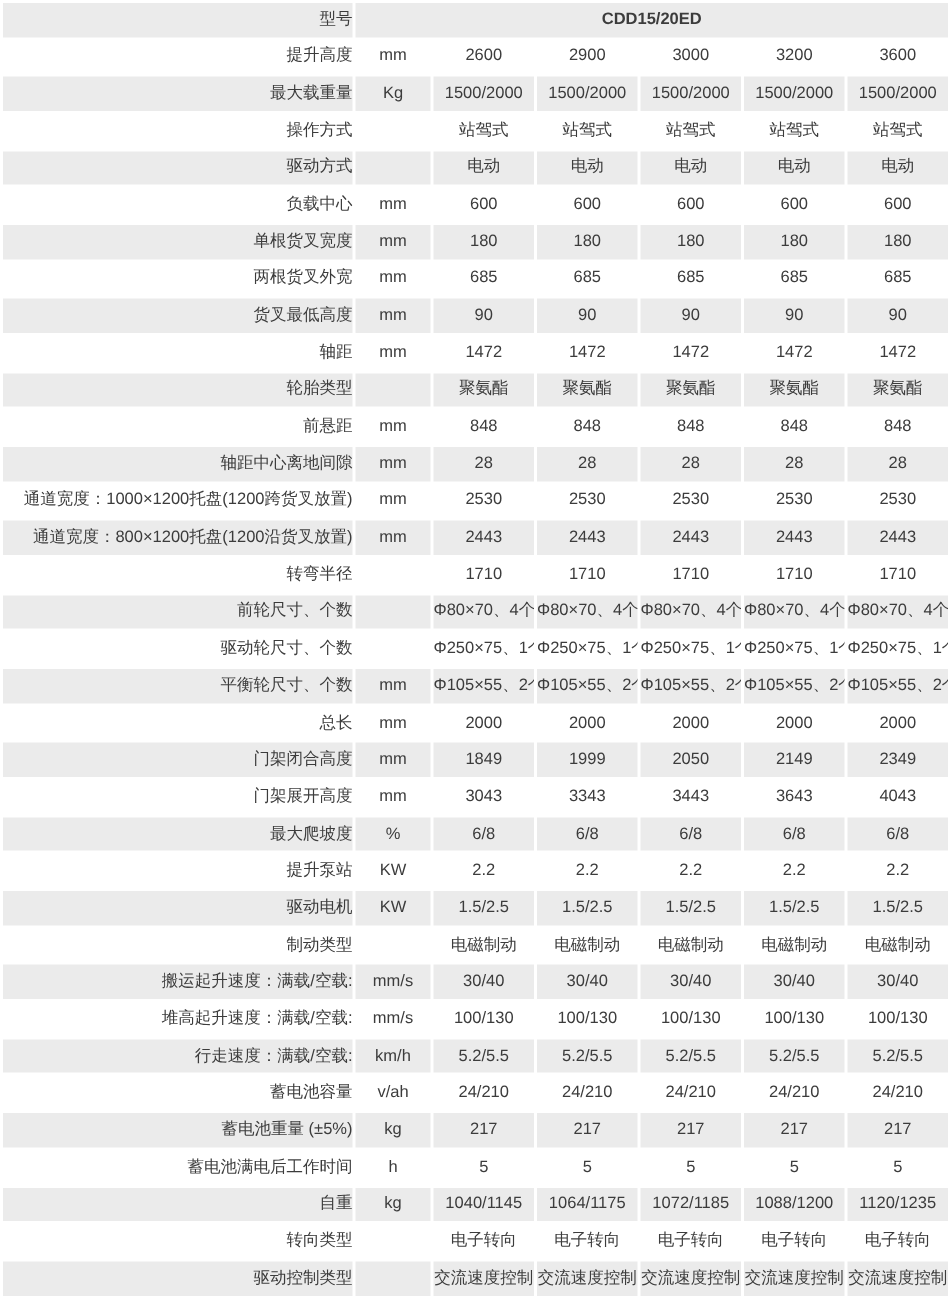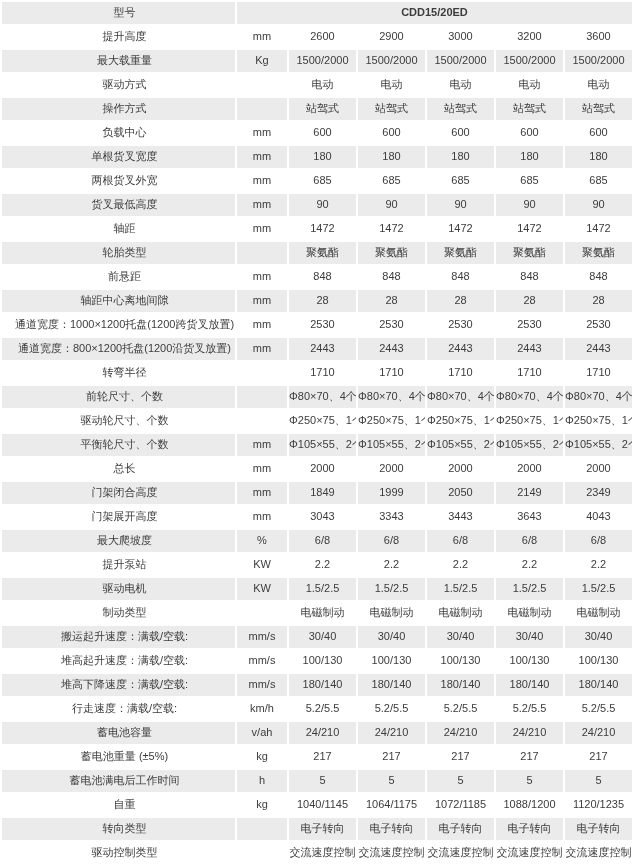--- a/index.html
+++ b/index.html
@@ -25,21 +25,21 @@
     color: #3c3c3c;
     text-align: center;
     vertical-align: middle;
     padding: 0;
     height: 20px;
     line-height: 1.2;
     white-space: nowrap;
     overflow: hidden;
   }
   td.label {
-    text-align: center;
+    text-align: right;
     padding-left: 12px;
   }
   td.model-value {
     font-weight: bold;
   }
   
   tr:nth-child(odd) td {
     background: var(--stripe, #ebebeb);
   }
 </style>
@@ -73,36 +73,36 @@
       <tr>
     <td class="label">最大载重量</td>
     <td class="unit">Kg</td>
     <td class="val">1500/2000</td>
     <td class="val">1500/2000</td>
     <td class="val">1500/2000</td>
     <td class="val">1500/2000</td>
     <td class="val">1500/2000</td>
   </tr>
       <tr>
+    <td class="label">操作方式</td>
+    <td class="unit"></td>
+    <td class="val">站驾式</td>
+    <td class="val">站驾式</td>
+    <td class="val">站驾式</td>
+    <td class="val">站驾式</td>
+    <td class="val">站驾式</td>
+  </tr>
+      <tr>
     <td class="label">驱动方式</td>
     <td class="unit"></td>
     <td class="val">电动</td>
     <td class="val">电动</td>
     <td class="val">电动</td>
     <td class="val">电动</td>
     <td class="val">电动</td>
-  </tr>
-      <tr>
-    <td class="label">操作方式</td>
-    <td class="unit"></td>
-    <td class="val">站驾式</td>
-    <td class="val">站驾式</td>
-    <td class="val">站驾式</td>
-    <td class="val">站驾式</td>
-    <td class="val">站驾式</td>
   </tr>
       <tr>
     <td class="label">负载中心</td>
     <td class="unit">mm</td>
     <td class="val">600</td>
     <td class="val">600</td>
     <td class="val">600</td>
     <td class="val">600</td>
     <td class="val">600</td>
   </tr>
@@ -296,29 +296,20 @@
     <td class="val">30/40</td>
   </tr>
       <tr>
     <td class="label">堆高起升速度：满载/空载:</td>
     <td class="unit">mm/s</td>
     <td class="val">100/130</td>
     <td class="val">100/130</td>
     <td class="val">100/130</td>
     <td class="val">100/130</td>
     <td class="val">100/130</td>
-  </tr>
-      <tr>
-    <td class="label">堆高下降速度：满载/空载:</td>
-    <td class="unit">mm/s</td>
-    <td class="val">180/140</td>
-    <td class="val">180/140</td>
-    <td class="val">180/140</td>
-    <td class="val">180/140</td>
-    <td class="val">180/140</td>
   </tr>
       <tr>
     <td class="label">行走速度：满载/空载:</td>
     <td class="unit">km/h</td>
     <td class="val">5.2/5.5</td>
     <td class="val">5.2/5.5</td>
     <td class="val">5.2/5.5</td>
     <td class="val">5.2/5.5</td>
     <td class="val">5.2/5.5</td>
   </tr>

